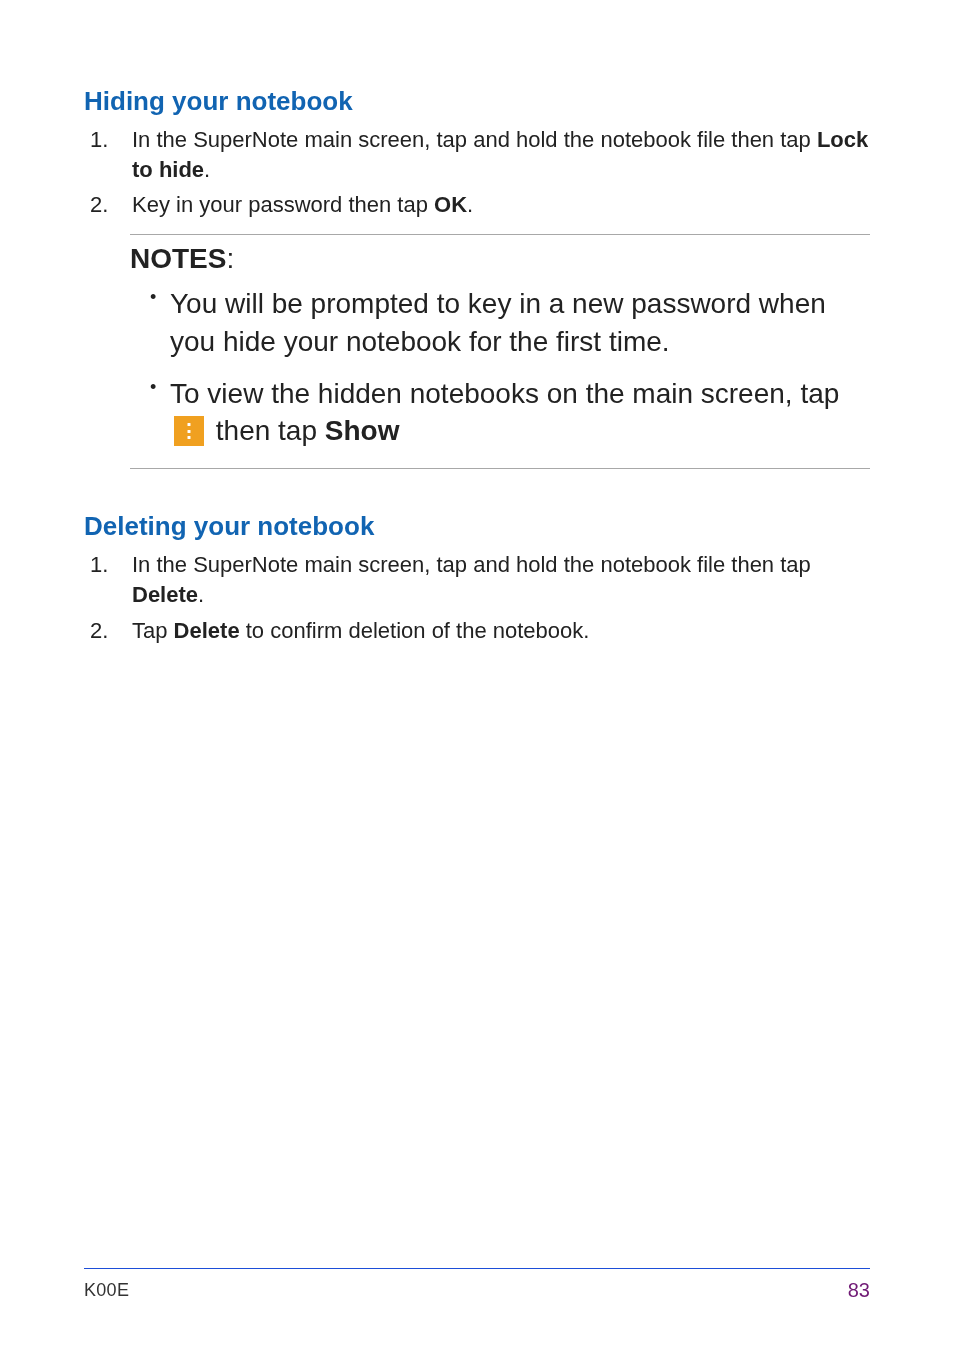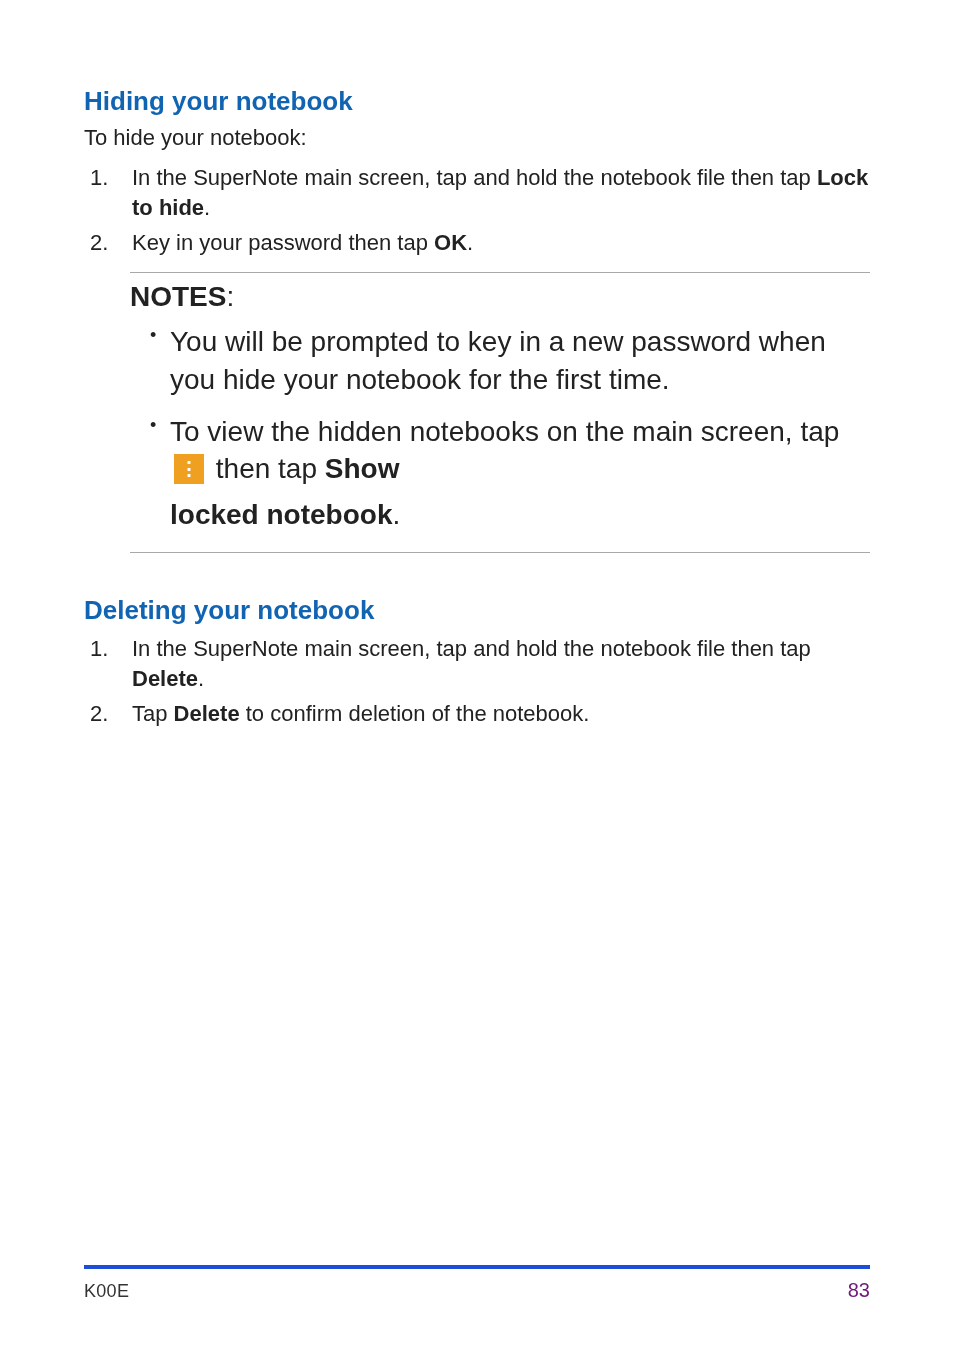--- a/index.html
+++ b/index.html
@@ -17,50 +17,48 @@
   ul.notes-list { list-style: none; margin-left: 20px; }
   ul.notes-list > li { position: relative; padding-left: 20px; font-size: 28px; line-height: 1.35; margin-bottom: 14px; }
   ul.notes-list > li:last-child { margin-bottom: 6px; }
   ul.notes-list > li::before { content: "•"; position: absolute; left: 0; top: 0; font-size: 18px; }
   .inline-icon { display: inline-block; width: 30px; height: 30px; background: #f0a020; vertical-align: middle; margin: 0 4px; position: relative; top: -2px; }
   .inline-icon .dot { position: absolute; width: 3px; height: 3px; background: #fff; left: 50%; transform: translateX(-50%); border-radius: 0.5px; }
   .inline-icon .d1 { top: 7px; }
   .inline-icon .d2 { top: 13.5px; }
   .inline-icon .d3 { top: 20px; }
   .section2 { margin-top: 42px; }
-  .footer { position: absolute; left: 84px; right: 84px; bottom: 54px; border-top: 4px solid #1d4ed8; padding-top: 10px; display: flex; justify-content: space-between; align-items: flex-end; }
+  .footer { position: absolute; left: 84px; right: 84px; bottom: 54px; border-top: 1px solid #1d4ed8; padding-top: 10px; display: flex; justify-content: space-between; align-items: center; }
   .footer-model { font-size: 18px; color: #333; letter-spacing: 0.3px; }
   .footer-page { font-size: 20px; color: #701a75; }
   .note2-line2 { display: block; margin-top: 8px; }
 </style>
 </head>
 <body>
 
 <div class="page">
 
   <h2 class="section-heading">Hiding your notebook</h2>
-  <p class="intro">To hide your notebook:</p>
   <ol class="steps">
     <li>
       <span>In the SuperNote main screen, tap and hold the notebook file then tap </span><span class="bold">Lock to hide</span><span>.</span>
     </li>
     <li>
       <span>Key in your password then tap </span><span class="bold">OK</span><span>.</span>
     </li>
   </ol>
 
   <div class="notes-box">
     <p class="notes-label">
       <span>NOTES</span><span class="colon">:</span>
     </p>
     <ul class="notes-list">
       <li>You will be prompted to key in a new password when you hide your notebook for the first time.</li>
       <li>
         <span>To view the hidden notebooks on the main screen, tap </span><span class="inline-icon"><span class="dot d1"></span><span class="dot d2"></span><span class="dot d3"></span></span><span> then tap </span><span class="bold">Show</span>
-        <span class="note2-line2"><span class="bold">locked notebook</span><span>.</span></span>
       </li>
     </ul>
   </div>
 
   <div class="section2">
     <h2 class="section-heading">Deleting your notebook</h2>
     <ol class="steps">
       <li>
         <span>In the SuperNote main screen, tap and hold the notebook file then tap </span><span class="bold">Delete</span><span>.</span>
       </li>

